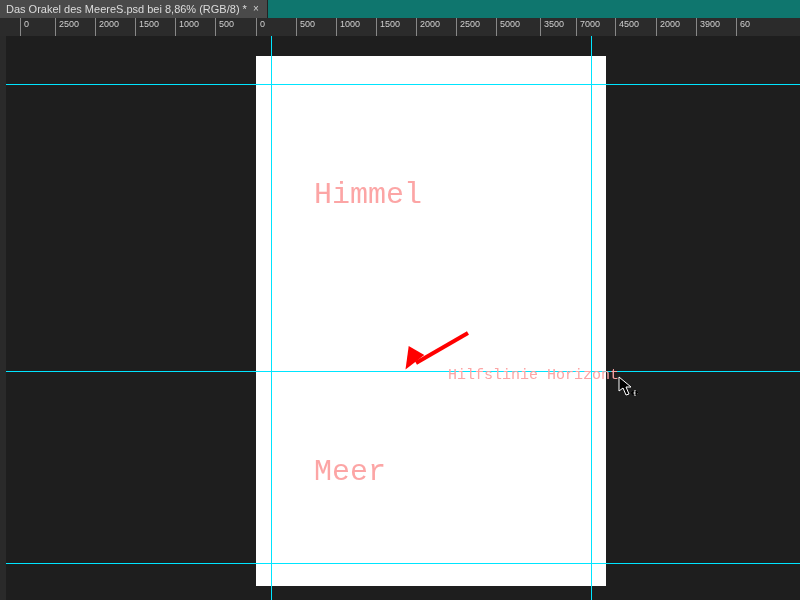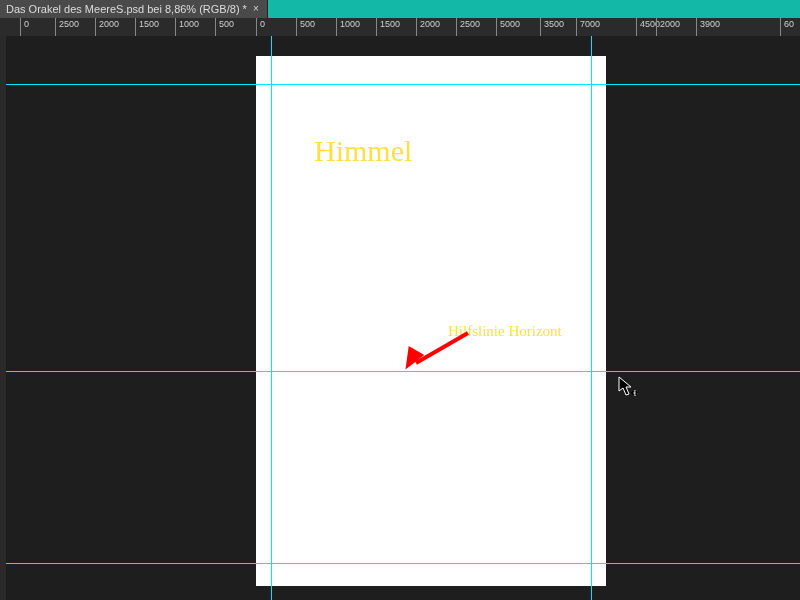--- a/index.html
+++ b/index.html
@@ -1,36 +1,36 @@
 <!DOCTYPE html>
 <html><head>
 <meta charset="utf-8">
 <style>
   html,body{margin:0;padding:0;width:800px;height:600px;overflow:hidden;background:#1e1e1e;font-family:Arial,Helvetica,sans-serif;}
   
-  .titlebar{position:absolute;left:0;top:0;height:34px;width:800px;background:#14b8a6;}
+  .titlebar{position:absolute;left:0;top:0;height:34px;width:800px;background:#0f766e;}
   .tab{position:absolute;left:0;top:0;height:18px;background:#4a4a4a;border-right:1px solid #222;padding:0 8px 0 6px;display:flex;align-items:center;gap:6px;}
   .tab-label{color:#dcdcdc;font-size:11px;white-space:nowrap;}
   .tab-close{color:#cfcfcf;font-size:10px;line-height:10px;cursor:pointer;}
   
   .ruler-h{position:absolute;left:0;top:18px;height:18px;width:800px;background:#2b2b2b;border-bottom:1px solid #111;}
   .ruler-inner{position:relative;width:100%;height:100%;}
   .tick{position:absolute;top:0;height:18px;border-left:1px solid #888;}
   .tick span{position:absolute;top:1px;left:3px;color:#cfcfcf;font-size:9px;}
   
   .leftstrip{position:absolute;left:0;top:36px;width:6px;height:564px;background:#2a2a2a;}
   
   .workarea{position:absolute;left:6px;top:36px;width:794px;height:564px;background:#1e1e1e;overflow:hidden;}
   .artboard{position:absolute;left:250px;top:20px;width:350px;height:530px;background:#fff;}
   
   .guide{position:absolute;background:#00e5ff;}
   .guide.h{height:1px;width:100%;left:0;}
   .guide.v{width:1px;height:100%;top:0;}
   
-  .anno{position:absolute;color:#fde047;font-size:30px;font-family:Liberation Serif, serif;}
+  .anno{position:absolute;color:#fca5a5;font-size:30px;font-family:Liberation Mono, monospace;margin-top:44px;}
   .anno.small{font-size:15px;}
   
   .arrow-line{position:absolute;width:60px;height:4px;background:#ff0000;transform-origin:left center;}
   .arrow-head{position:absolute;width:0;height:0;border-left:9px solid transparent;border-right:9px solid transparent;border-top:22px solid #ff0000;}
   
   .cursor{position:absolute;width:20px;height:22px;}
   .cursor svg{display:block;}
 </style>
 </head>
 <body>
@@ -82,48 +82,49 @@
       </div>
       <div class="tick" style="left: 496px;">
         <span>5000</span>
       </div>
       <div class="tick" style="left: 540px;">
         <span>3500</span>
       </div>
       <div class="tick" style="left: 576px;">
         <span>7000</span>
       </div>
-      <div class="tick" style="left: 636px;">
+      <div class="tick" style="left: 615px;">
         <span>4500</span>
       </div>
       <div class="tick" style="left: 656px;">
         <span>2000</span>
       </div>
       <div class="tick" style="left: 696px;">
         <span>3900</span>
       </div>
-      <div class="tick" style="left: 736px; margin-left: 44px;">
+      <div class="tick" style="left: 736px;">
         <span>60</span>
       </div>
     </div>
 </div>
 
 <div class="leftstrip"></div>
 
 <div class="workarea">
 
   <div class="artboard"></div>
 
   <div class="guide v" id="gv1" style="left: 265px;"></div>
   <div class="guide v" id="gv2" style="left: 585px;"></div>
   <div class="guide h" id="gh1" style="top: 48px;"></div>
   <div class="guide h" id="gh2" style="top: 335px;"></div>
   <div class="guide h" id="gh3" style="top: 527px;"></div>
 
   <div class="anno" style="left:308px;top:98px;">Himmel</div>
+  <div class="anno" style="left:308px;top:375px;">Meer</div>
   <div class="anno small" style="left:442px;top:287px;">Hilfslinie Horizont</div>
 
   <div class="arrow-line" style="left:410px;top:325px;transform:rotate(-30deg);"></div>
   <div class="arrow-head" style="left:396px;top:313px;transform:rotate(30deg);"></div>
 
   <div class="cursor" style="left:612px;top:340px;">
     <svg width="20" height="22" viewBox="0 0 20 22">
       <path d="M1 1 L1 15 L5 12 L8 19 L11 18 L8 11 L13 11 Z" fill="#000" stroke="#fff" stroke-width="1"></path>
       <g stroke="#fff" stroke-width="1">
         <line x1="14" y1="17" x2="20" y2="17"></line>

